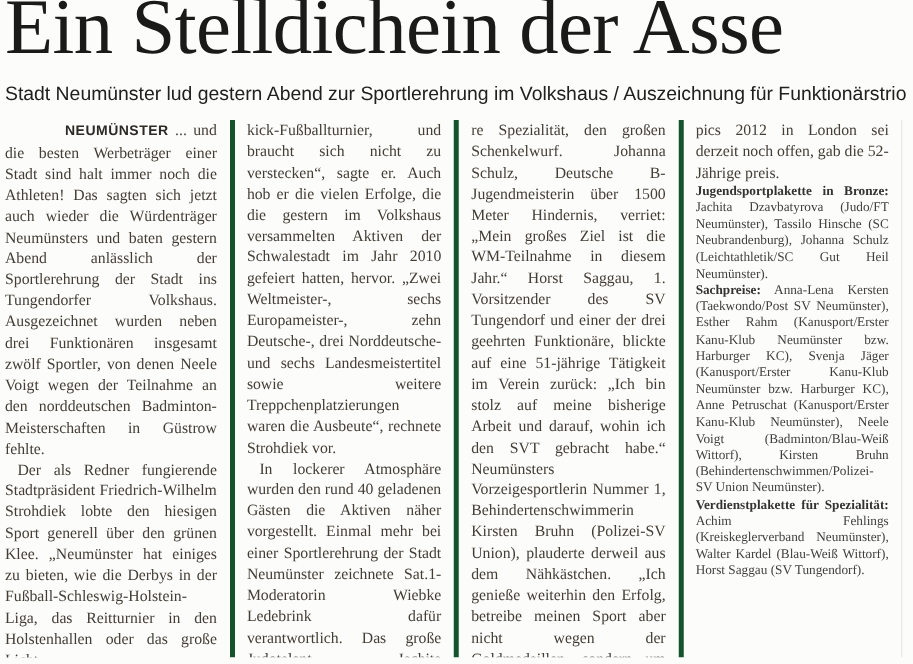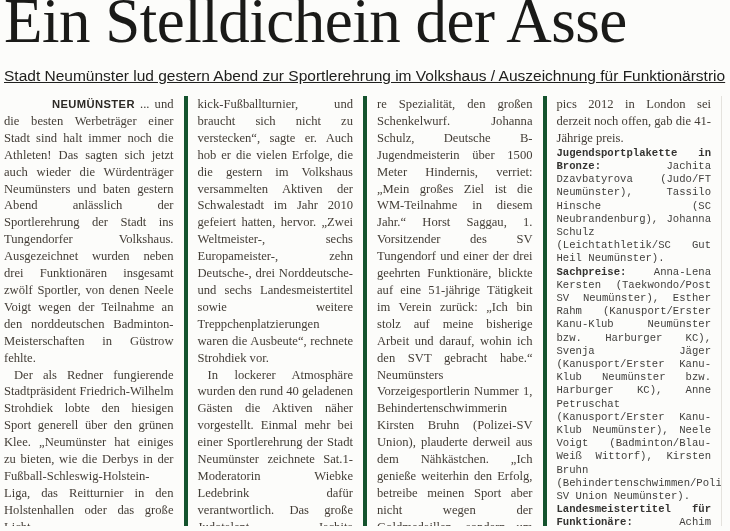--- a/index.html
+++ b/index.html
@@ -24,21 +24,20 @@
     color: #1a1a18;
     margin: -9px 0 0 0;
     white-space: nowrap;
   }
   .subhead {
     font-family: "Liberation Sans", sans-serif;
     font-size: 15.5px;
     color: #20201e;
     margin: 16px 0 0 0;
     white-space: nowrap;
-    text-decoration: underline;
   }
   .cols {
     margin-top: 11px;
     height: 430px;
     display: grid;
     grid-template-columns: 1fr 1fr 1fr 1fr;
     overflow: hidden;
   }
   .col {
     box-sizing: border-box;
@@ -61,21 +60,21 @@
   .lead {
     font-family: "Liberation Sans", sans-serif;
     font-weight: bold;
     font-size: 11.2px;
     letter-spacing: 0.4px;
     color: #2d2a26;
     padding-left: 48px;
   }
   .result {
     margin: 0;
-    font-family: Liberation Mono, monospace;
+    font-family: Liberation Serif, serif;
     font-size: 10.6px;
     line-height: 13.2px;
     color: #403f3d;
     text-align: justify;
   }
   .result b { color: #343331; }
 </style>
 </head>
 <body>
 
@@ -88,19 +87,19 @@
         <p class="body-para indent">Der als Redner fungierende Stadtpräsident Friedrich-Wilhelm Strohdiek lobte den hiesigen Sport generell über den grünen Klee. „Neumünster hat einiges zu bieten, wie die Derbys in der Fußball-Schleswig-Holstein-Liga, das Reitturnier in den Holstenhallen oder das große Licht-</p>
       </div>
     <div class="col">
         <p class="body-para">kick-Fußballturnier, und braucht sich nicht zu verstecken“, sagte er. Auch hob er die vielen Erfolge, die die gestern im Volkshaus versammelten Aktiven der Schwalestadt im Jahr 2010 gefeiert hatten, hervor. „Zwei Weltmeister-, sechs Europameister-, zehn Deutsche-, drei Norddeutsche- und sechs Landesmeistertitel sowie weitere Treppchenplatzierungen waren die Ausbeute“, rechnete Strohdiek vor.</p>
         <p class="body-para indent">In lockerer Atmosphäre wurden den rund 40 geladenen Gästen die Aktiven näher vorgestellt. Einmal mehr bei einer Sportlerehrung der Stadt Neumünster zeichnete Sat.1-Moderatorin Wiebke Ledebrink dafür verantwortlich. Das große Judotalent Jachita Dzavbatyrova ließ sich nicht lumpen und erklärte ih-</p>
       </div>
     <div class="col">
         <p class="body-para">re Spezialität, den großen Schenkelwurf. Johanna Schulz, Deutsche B-Jugendmeisterin über 1500 Meter Hindernis, verriet: „Mein großes Ziel ist die WM-Teilnahme in diesem Jahr.“ Horst Saggau, 1. Vorsitzender des SV Tungendorf und einer der drei geehrten Funktionäre, blickte auf eine 51-jährige Tätigkeit im Verein zurück: „Ich bin stolz auf meine bisherige Arbeit und darauf, wohin ich den SVT gebracht habe.“ Neumünsters Vorzeigesportlerin Nummer 1, Behindertenschwimmerin Kirsten Bruhn (Polizei-SV Union), plauderte derweil aus dem Nähkästchen. „Ich genieße weiterhin den Erfolg, betreibe meinen Sport aber nicht wegen der Goldmedaillen, sondern um mich wohl zu fühlen.“ Ihre Zukunft nach den Paralym-</p>
       </div>
     <div class="col">
-        <p class="body-para">pics 2012 in London sei derzeit noch offen, gab die 41-Jährige preis.</p>
+        <p class="body-para">pics 2012 in London sei derzeit noch offen, gab die 52-Jährige preis.</p>
         <p class="result"><b>Jugendsportplakette in Bronze:</b> Jachita Dzavbatyrova (Judo/FT Neumünster), Tassilo Hinsche (SC Neubrandenburg), Johanna Schulz (Leichtathletik/SC Gut Heil Neumünster).</p>
         <p class="result"><b>Sachpreise:</b> Anna-Lena Kersten (Taekwondo/Post SV Neumünster), Esther Rahm (Kanusport/Erster Kanu-Klub Neumünster bzw. Harburger KC), Svenja Jäger (Kanusport/Erster Kanu-Klub Neumünster bzw. Harburger KC), Anne Petruschat (Kanusport/Erster Kanu-Klub Neumünster), Neele Voigt (Badminton/Blau-Weiß Wittorf), Kirsten Bruhn (Behindertenschwimmen/Polizei-SV Union Neumünster).</p>
-        <p class="result"><b>Landesmeistertitel für Funktionäre:</b> Achim Fehlings (Kreiskeglerverband Neumünster), Walter Kardel (Blau-Weiß Wittorf), Horst Saggau (SV Tungendorf).</p>
+        <p class="result"><b>Verdienstplakette für Spezialität:</b> Achim Fehlings (Kreiskeglerverband Neumünster), Walter Kardel (Blau-Weiß Wittorf), Horst Saggau (SV Tungendorf).</p>
       </div>
   </div>
 </div>
 
 </body></html>

